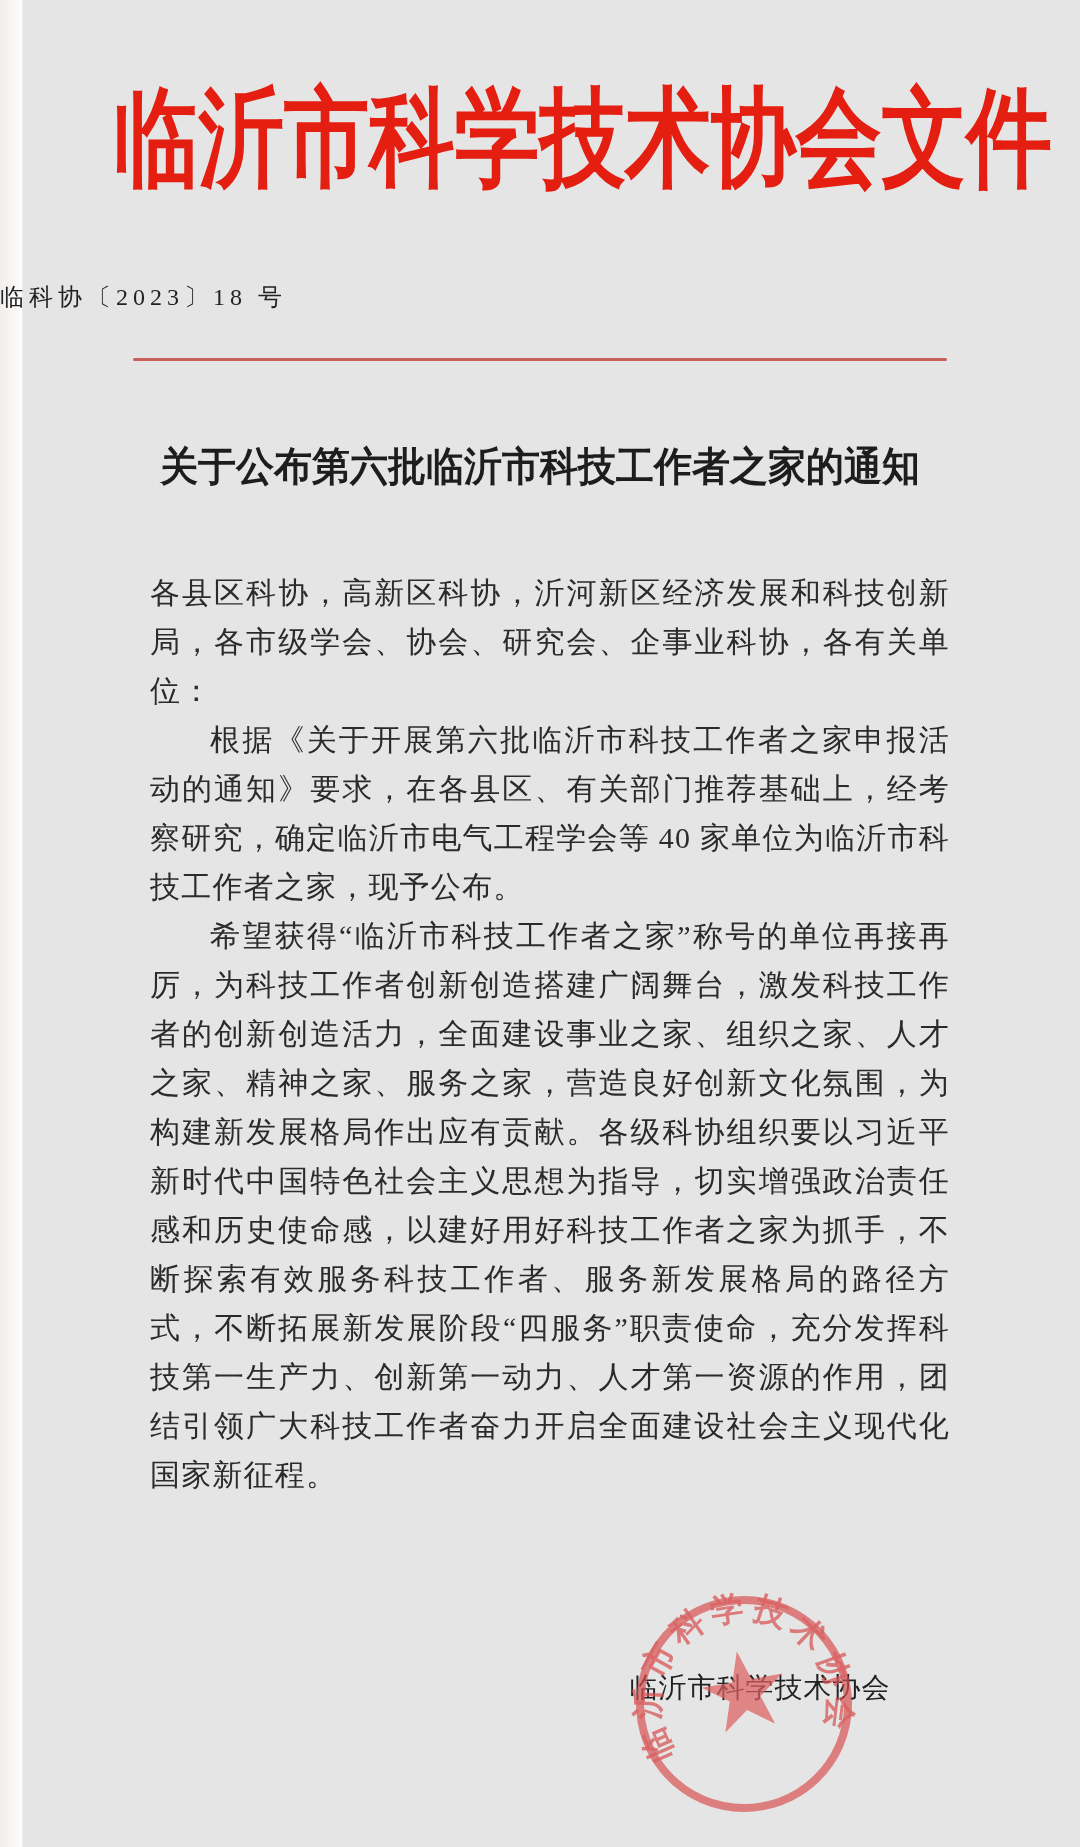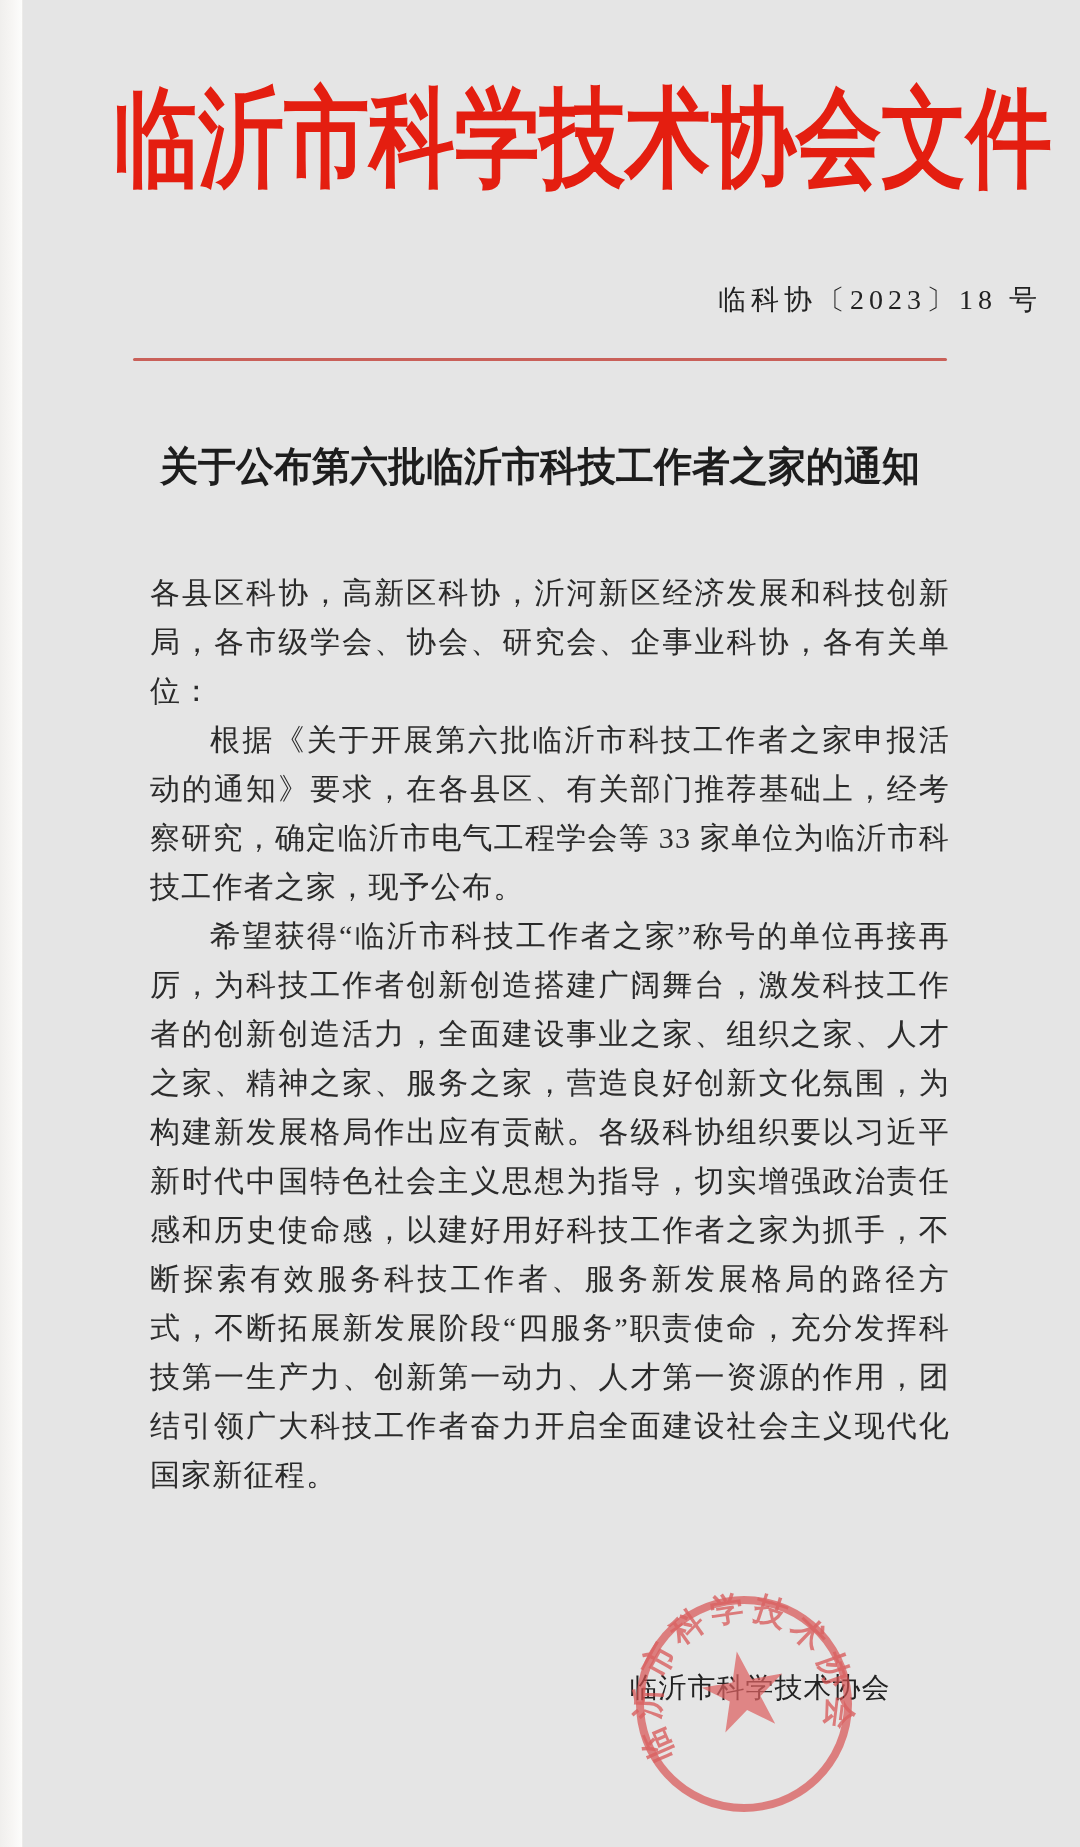--- a/index.html
+++ b/index.html
@@ -28,22 +28,22 @@
     text-align:center;
     font-size:108px;line-height:130px;font-weight:900;
     color:var(--header-red);
     transform:scaleX(0.79);
     transform-origin:50% 50%;
     letter-spacing:0px;
     white-space:nowrap;
   }
   .doc-number{
     position:absolute;top:281px;left:0;width:1042px;
-    text-align:right;
-    font-size:28px;letter-spacing:5px;color:#222;
+    text-align:left;
+    font-size:24px;letter-spacing:5px;color:#222;
     white-space:nowrap;
   }
   .red-rule{
     position:absolute;top:358px;left:133px;width:814px;height:3px;
     background:var(--rule-red);
     border-radius:2px;
   }
   .doc-title{
     position:absolute;top:440px;left:0;width:1080px;
     text-align:center;
@@ -88,21 +88,21 @@
   <div class="header-title">临沂市科学技术协会文件</div>
 
   <div class="doc-number">临科协〔2023〕18 号</div>
 
   <div class="red-rule"></div>
 
   <div class="doc-title">关于公布第六批临沂市科技工作者之家的通知</div>
 
   <div class="body-text">
     <p>各县区科协，高新区科协，沂河新区经济发展和科技创新局，各市级学会、协会、研究会、企事业科协，各有关单位：</p>
-    <p class="indent">根据《关于开展第六批临沂市科技工作者之家申报活动的通知》要求，在各县区、有关部门推荐基础上，经考察研究，确定临沂市电气工程学会等 33 家单位为临沂市科技工作者之家，现予公布。</p>
+    <p class="indent">根据《关于开展第六批临沂市科技工作者之家申报活动的通知》要求，在各县区、有关部门推荐基础上，经考察研究，确定临沂市电气工程学会等 40 家单位为临沂市科技工作者之家，现予公布。</p>
     <p class="indent">希望获得“临沂市科技工作者之家”称号的单位再接再厉，为科技工作者创新创造搭建广阔舞台，激发科技工作者的创新创造活力，全面建设事业之家、组织之家、人才之家、精神之家、服务之家，营造良好创新文化氛围，为构建新发展格局作出应有贡献。各级科协组织要以习近平新时代中国特色社会主义思想为指导，切实增强政治责任感和历史使命感，以建好用好科技工作者之家为抓手，不断探索有效服务科技工作者、服务新发展格局的路径方式，不断拓展新发展阶段“四服务”职责使命，充分发挥科技第一生产力、创新第一动力、人才第一资源的作用，团结引领广大科技工作者奋力开启全面建设社会主义现代化国家新征程。</p>
   </div>
 
 
   <div class="sign-block">
     <div class="sign-name">临沂市科学技术协会</div>
   </div>
 
   <svg class="seal" viewBox="0 0 280 280" xmlns="http://www.w3.org/2000/svg">
     <g transform="translate(140,142) rotate(-10)">

